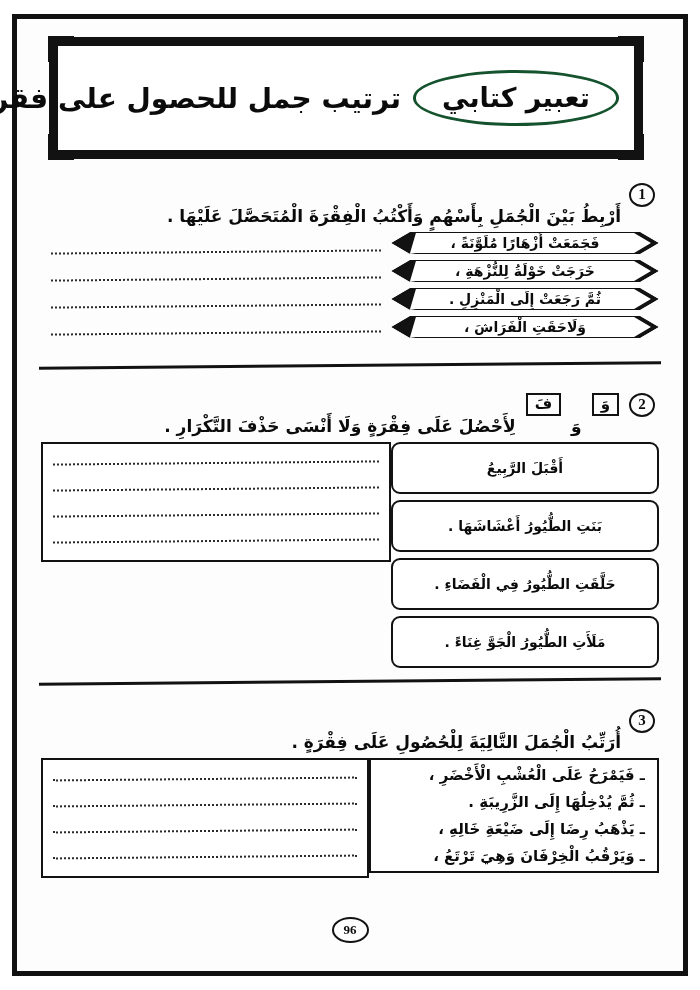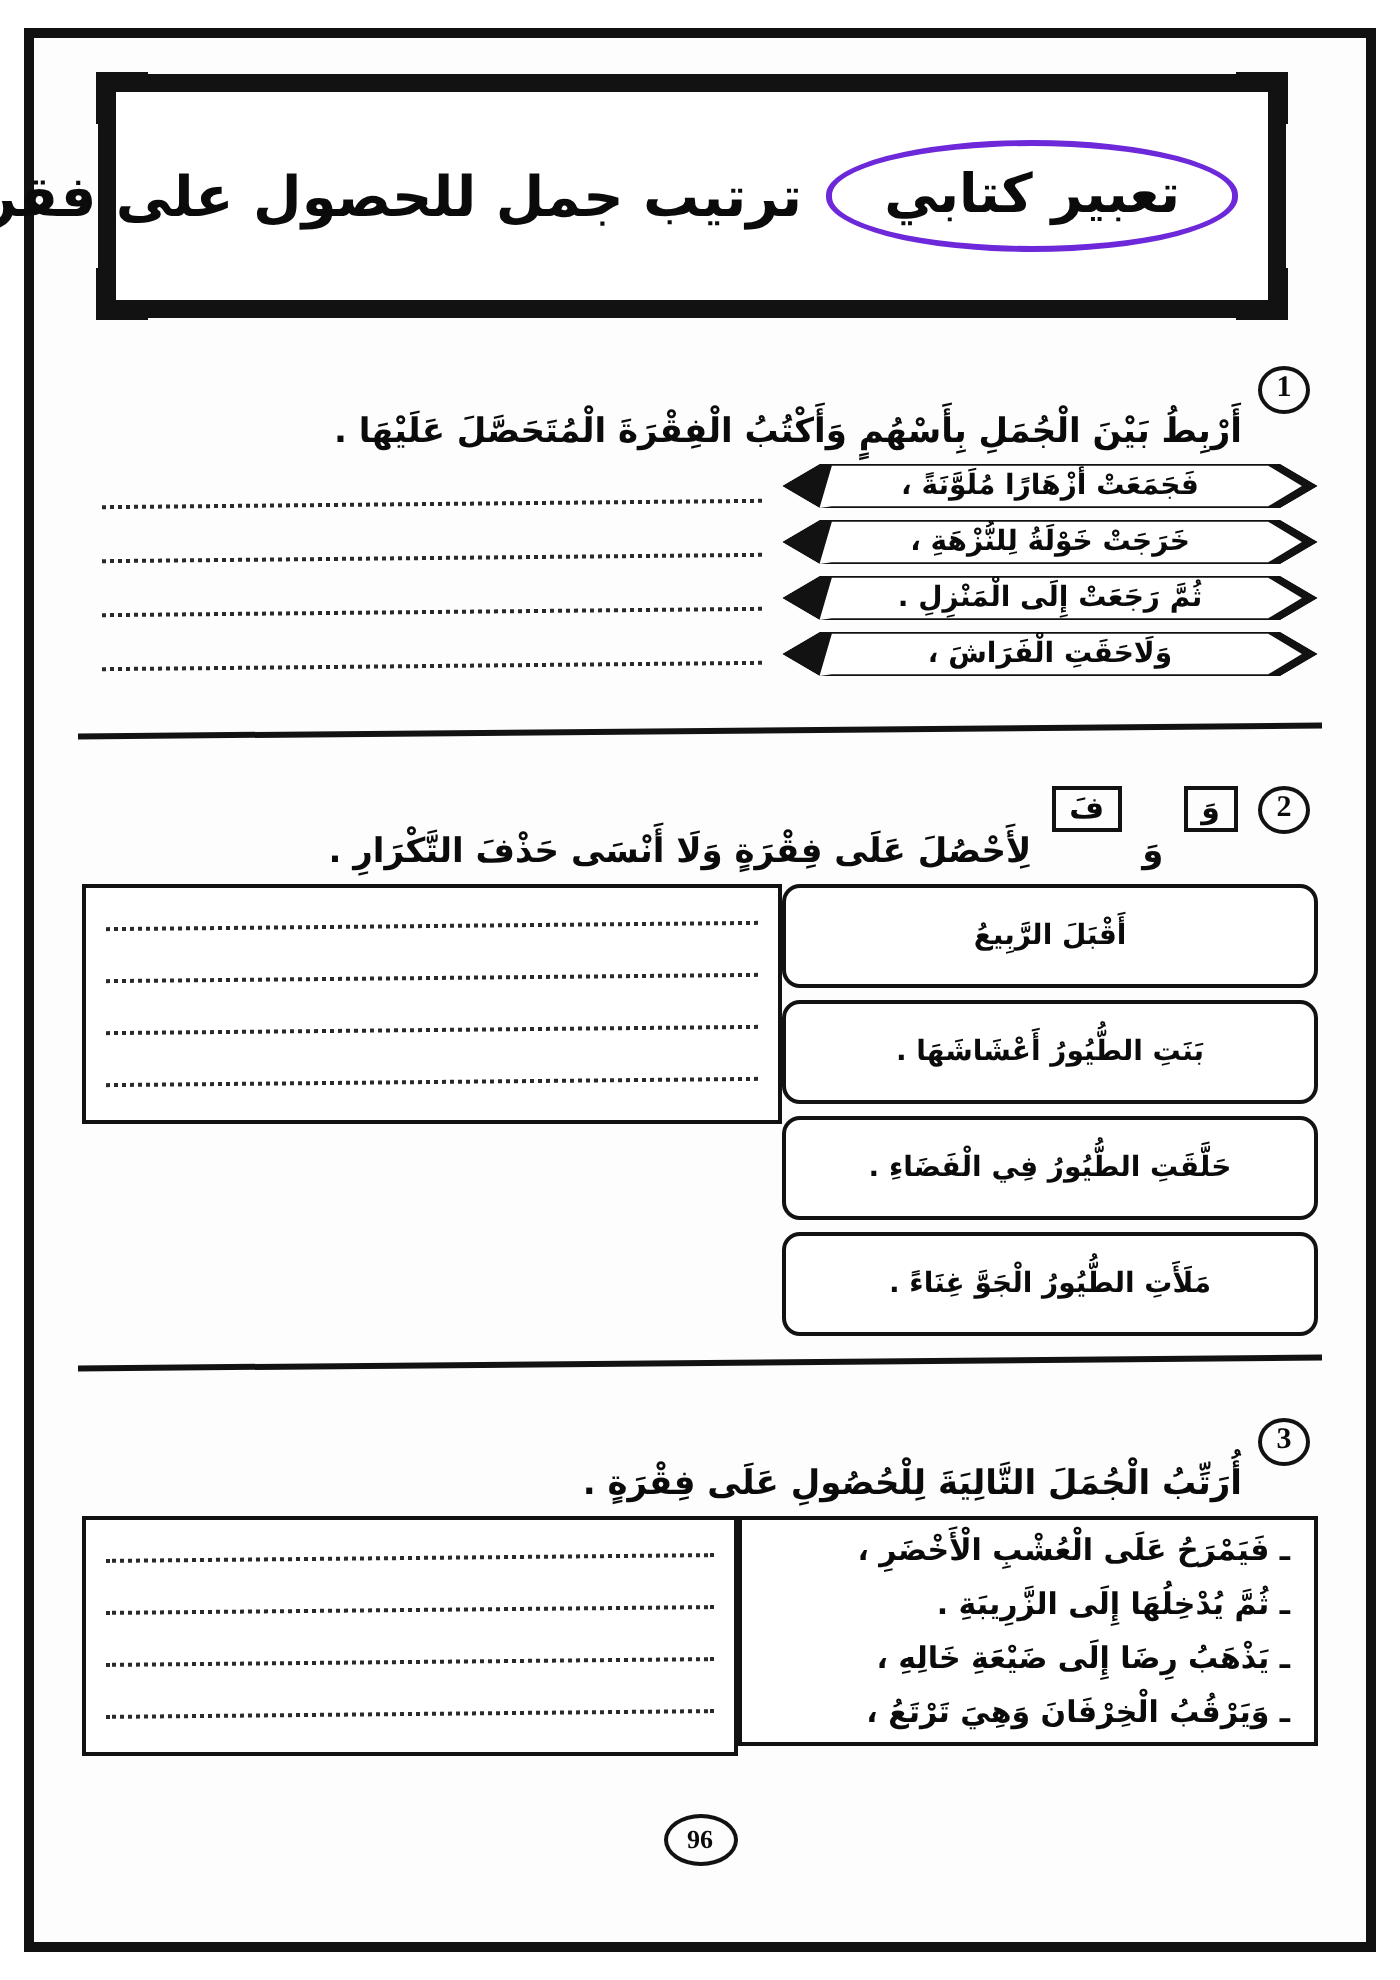--- a/index.html
+++ b/index.html
@@ -60,21 +60,21 @@
   .banner-content {
     position: absolute;
     inset: 10px;
     display: flex;
     flex-direction: row;
     align-items: center;
     justify-content: space-between;
     padding: 0 14px;
   }
   .title-oval {
-    border: 3px solid #6d28d9;
+    border: 3px solid #14532d;
     border-radius: 50%;
     padding: 9px 26px;
     font-size: 27px;
     font-weight: bold;
     white-space: nowrap;
     line-height: 1.15;
   }
   .banner-subtitle {
     font-size: 28px;
     font-weight: bold;
@@ -220,21 +220,21 @@
     height: 0;
     border-bottom: 3px solid #121212;
     margin: 6px 8px 2px 8px;
     transform: rotate(-0.5deg);
   }
 
   
   .page-number-wrap {
     position: absolute;
     left: 0; right: 0;
-    bottom: 38px;
+    bottom: 28px;
     display: flex;
     justify-content: center;
   }
   .page-number {
     border: 2px solid #121212;
     border-radius: 50%;
     padding: 3px 10px;
     font-size: 13px;
     font-weight: bold;
     font-family: "Liberation Serif", serif;

